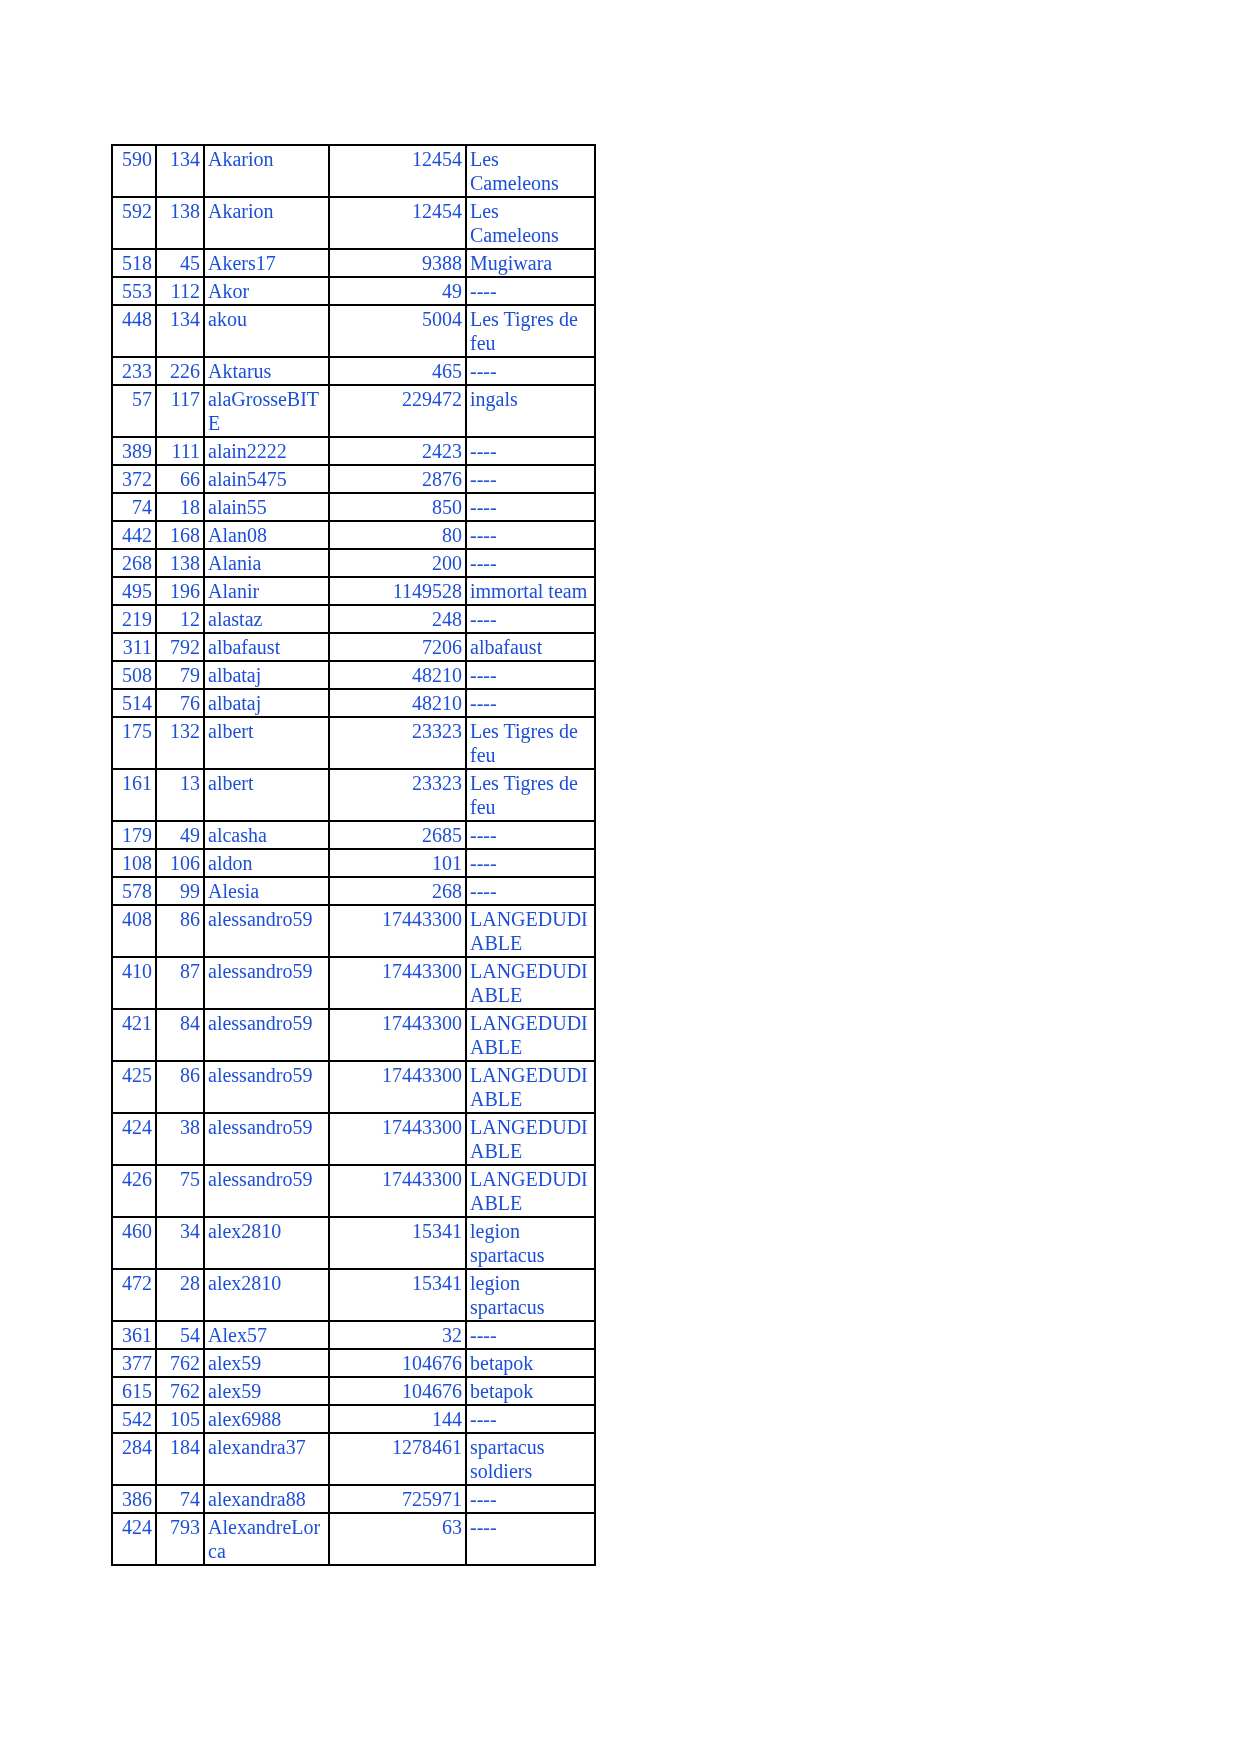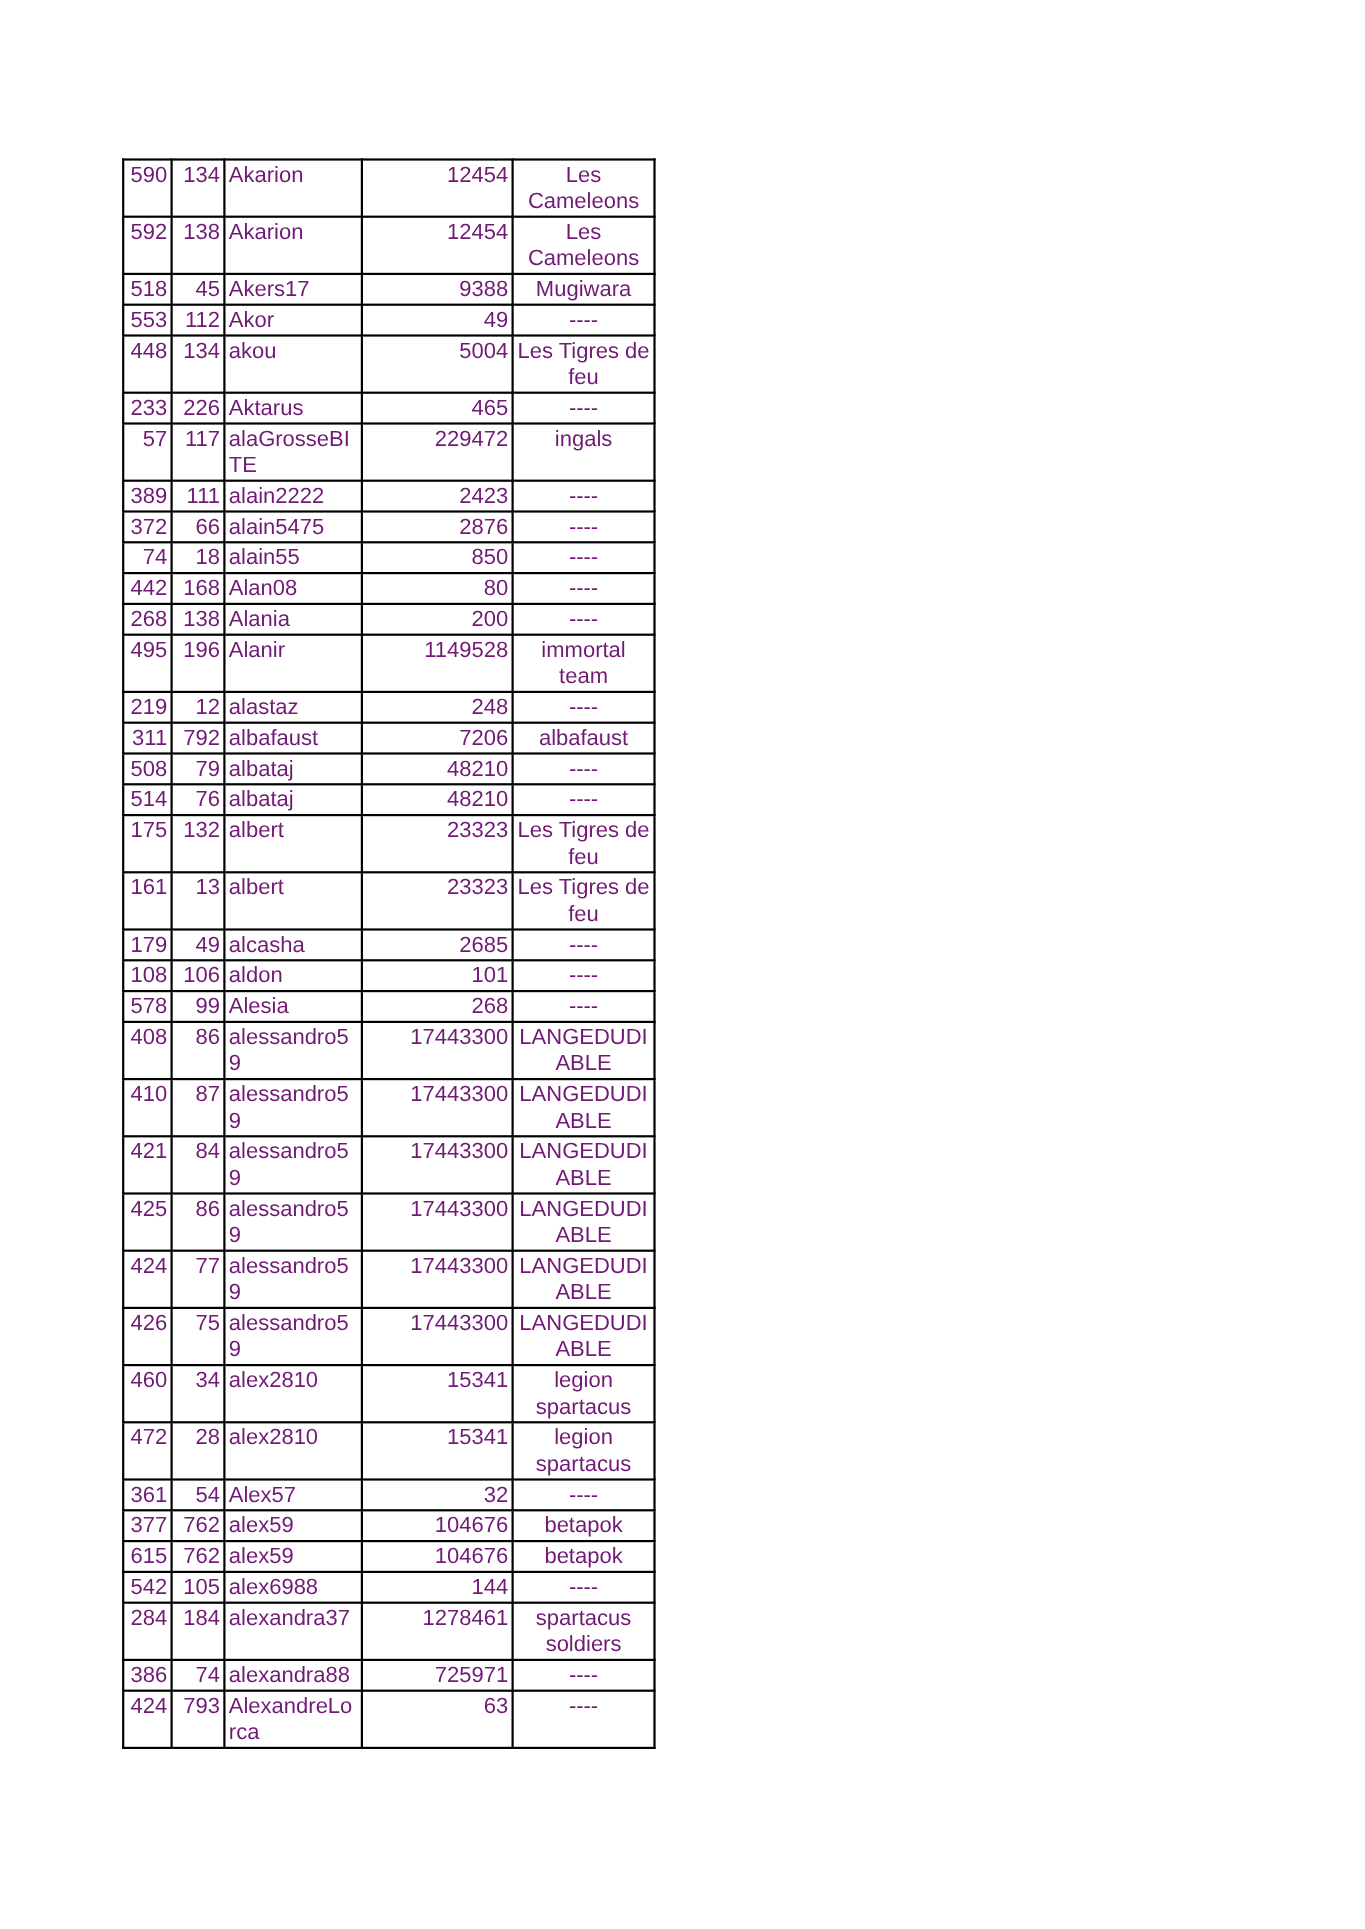--- a/index.html
+++ b/index.html
@@ -5,22 +5,22 @@
   html, body {
     margin: 0;
     padding: 0;
     background: #ffffff;
   }
   .sheet {
     position: relative;
     width: 1241px;
     height: 1754px;
     background: #ffffff;
-    font-family: Liberation Sans, sans-serif;
-    color: #701a75;
+    font-family: Liberation Serif, serif;
+    color: #1d4ed8;
     overflow: hidden;
   }
   table.grid {
     position: absolute;
     left: 111px;
     top: 144px;
     width: 483px;
     border-collapse: collapse;
     table-layout: fixed;
     font-size: 20px;
@@ -45,21 +45,21 @@
   }
   td.name {
     text-align: left;
     padding-left: 3px;
     padding-right: 3px;
     word-wrap: break-word;
     overflow-wrap: break-word;
     margin-left: 39px;
   }
   td.team {
-    text-align: center;
+    text-align: left;
     padding-left: 4px;
     padding-right: 10px;
     word-wrap: break-word;
     overflow-wrap: break-word;
   }
 </style>
 </head>
 <body>
 
 <div class="sheet">
@@ -249,21 +249,21 @@
         </tr>
         <tr>
           <td class="num">425</td>
           <td class="num">86</td>
           <td class="name">alessandro59</td>
           <td class="num">17443300</td>
           <td class="team">LANGEDUDIABLE</td>
         </tr>
         <tr>
           <td class="num">424</td>
-          <td class="num">77</td>
+          <td class="num">38</td>
           <td class="name">alessandro59</td>
           <td class="num">17443300</td>
           <td class="team">LANGEDUDIABLE</td>
         </tr>
         <tr>
           <td class="num">426</td>
           <td class="num">75</td>
           <td class="name">alessandro59</td>
           <td class="num">17443300</td>
           <td class="team">LANGEDUDIABLE</td>

